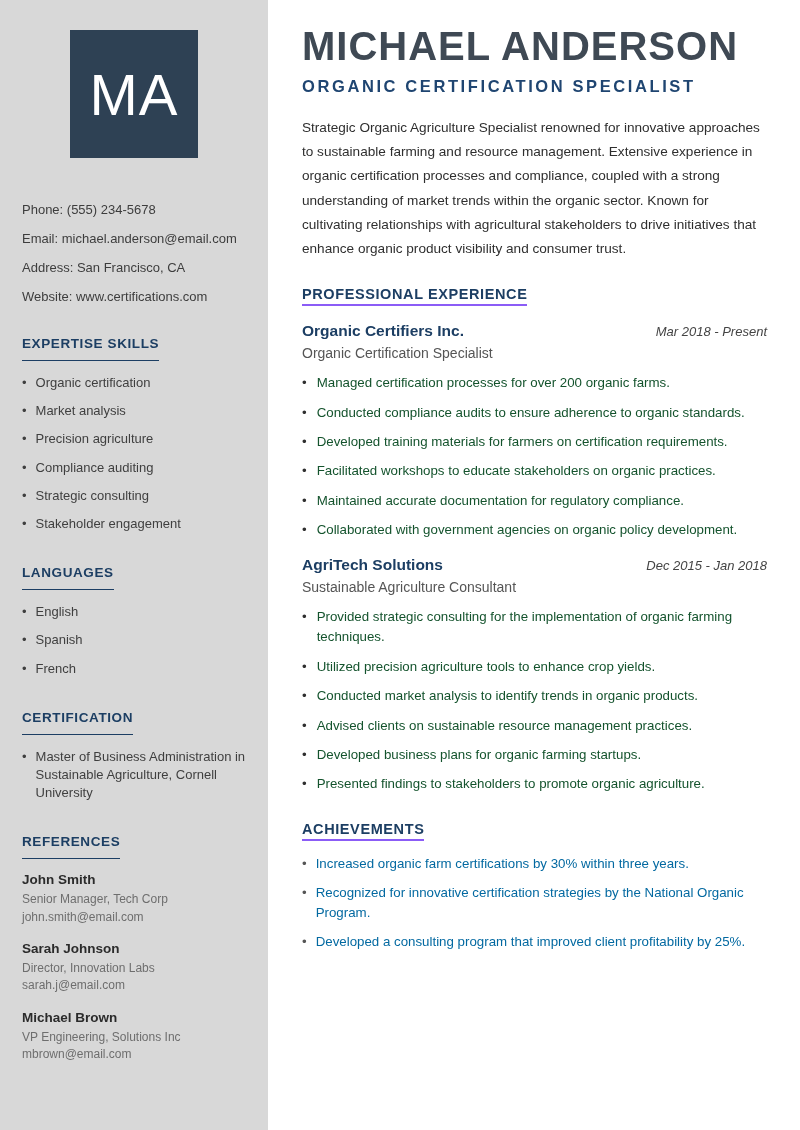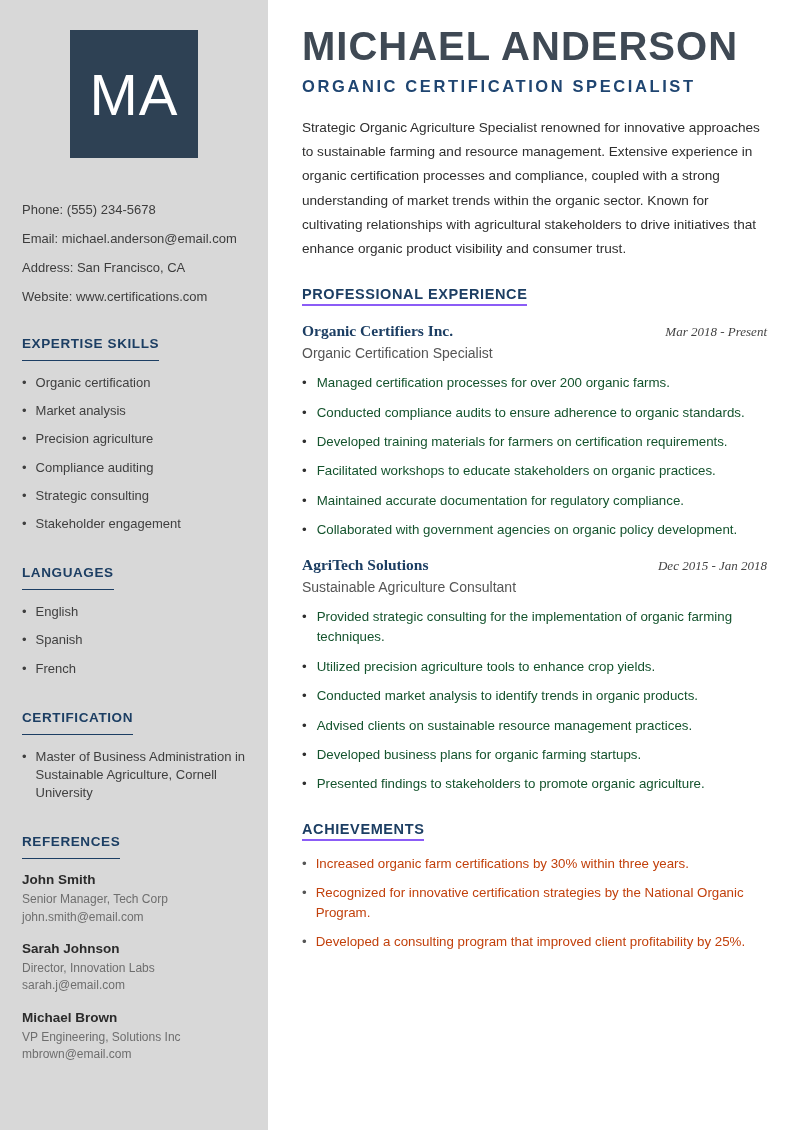--- a/index.html
+++ b/index.html
@@ -112,22 +112,21 @@
     font-weight: bold;
     letter-spacing: 0.6px;
     border-bottom: 2px solid #8b5cf6;
     padding-bottom: 2px;
   }
   .experience-section { margin-top: 24px; }
   .job { margin-top: 16px; }
   .job-header {
     display: flex;
     justify-content: space-between;
-    align-items: flex-end;
-    font-family: Liberation Serif, serif;
+    align-items: center;
   }
   .company {
     font-size: 15.5px;
     font-weight: bold;
     color: #1c3e63;
   }
   .dates {
     font-size: 13px;
     font-style: italic;
     color: #444444;
@@ -148,21 +147,21 @@
   .bullets li::before {
     content: "•";
     margin-right: 10px;
     color: #2f2f2f;
   }
   .achievements-section { margin-top: 26px; }
   .ach-list { list-style: none; margin-top: 13px; }
   .ach-list li {
     display: flex;
     font-size: 13.3px;
-    color: #c2410c;
+    color: #0369a1;
     line-height: 1.5;
     margin-bottom: 9px;
   }
   .ach-list li::before {
     content: "•";
     margin-right: 9px;
     color: #555555;
   }
 </style>
 </head>

